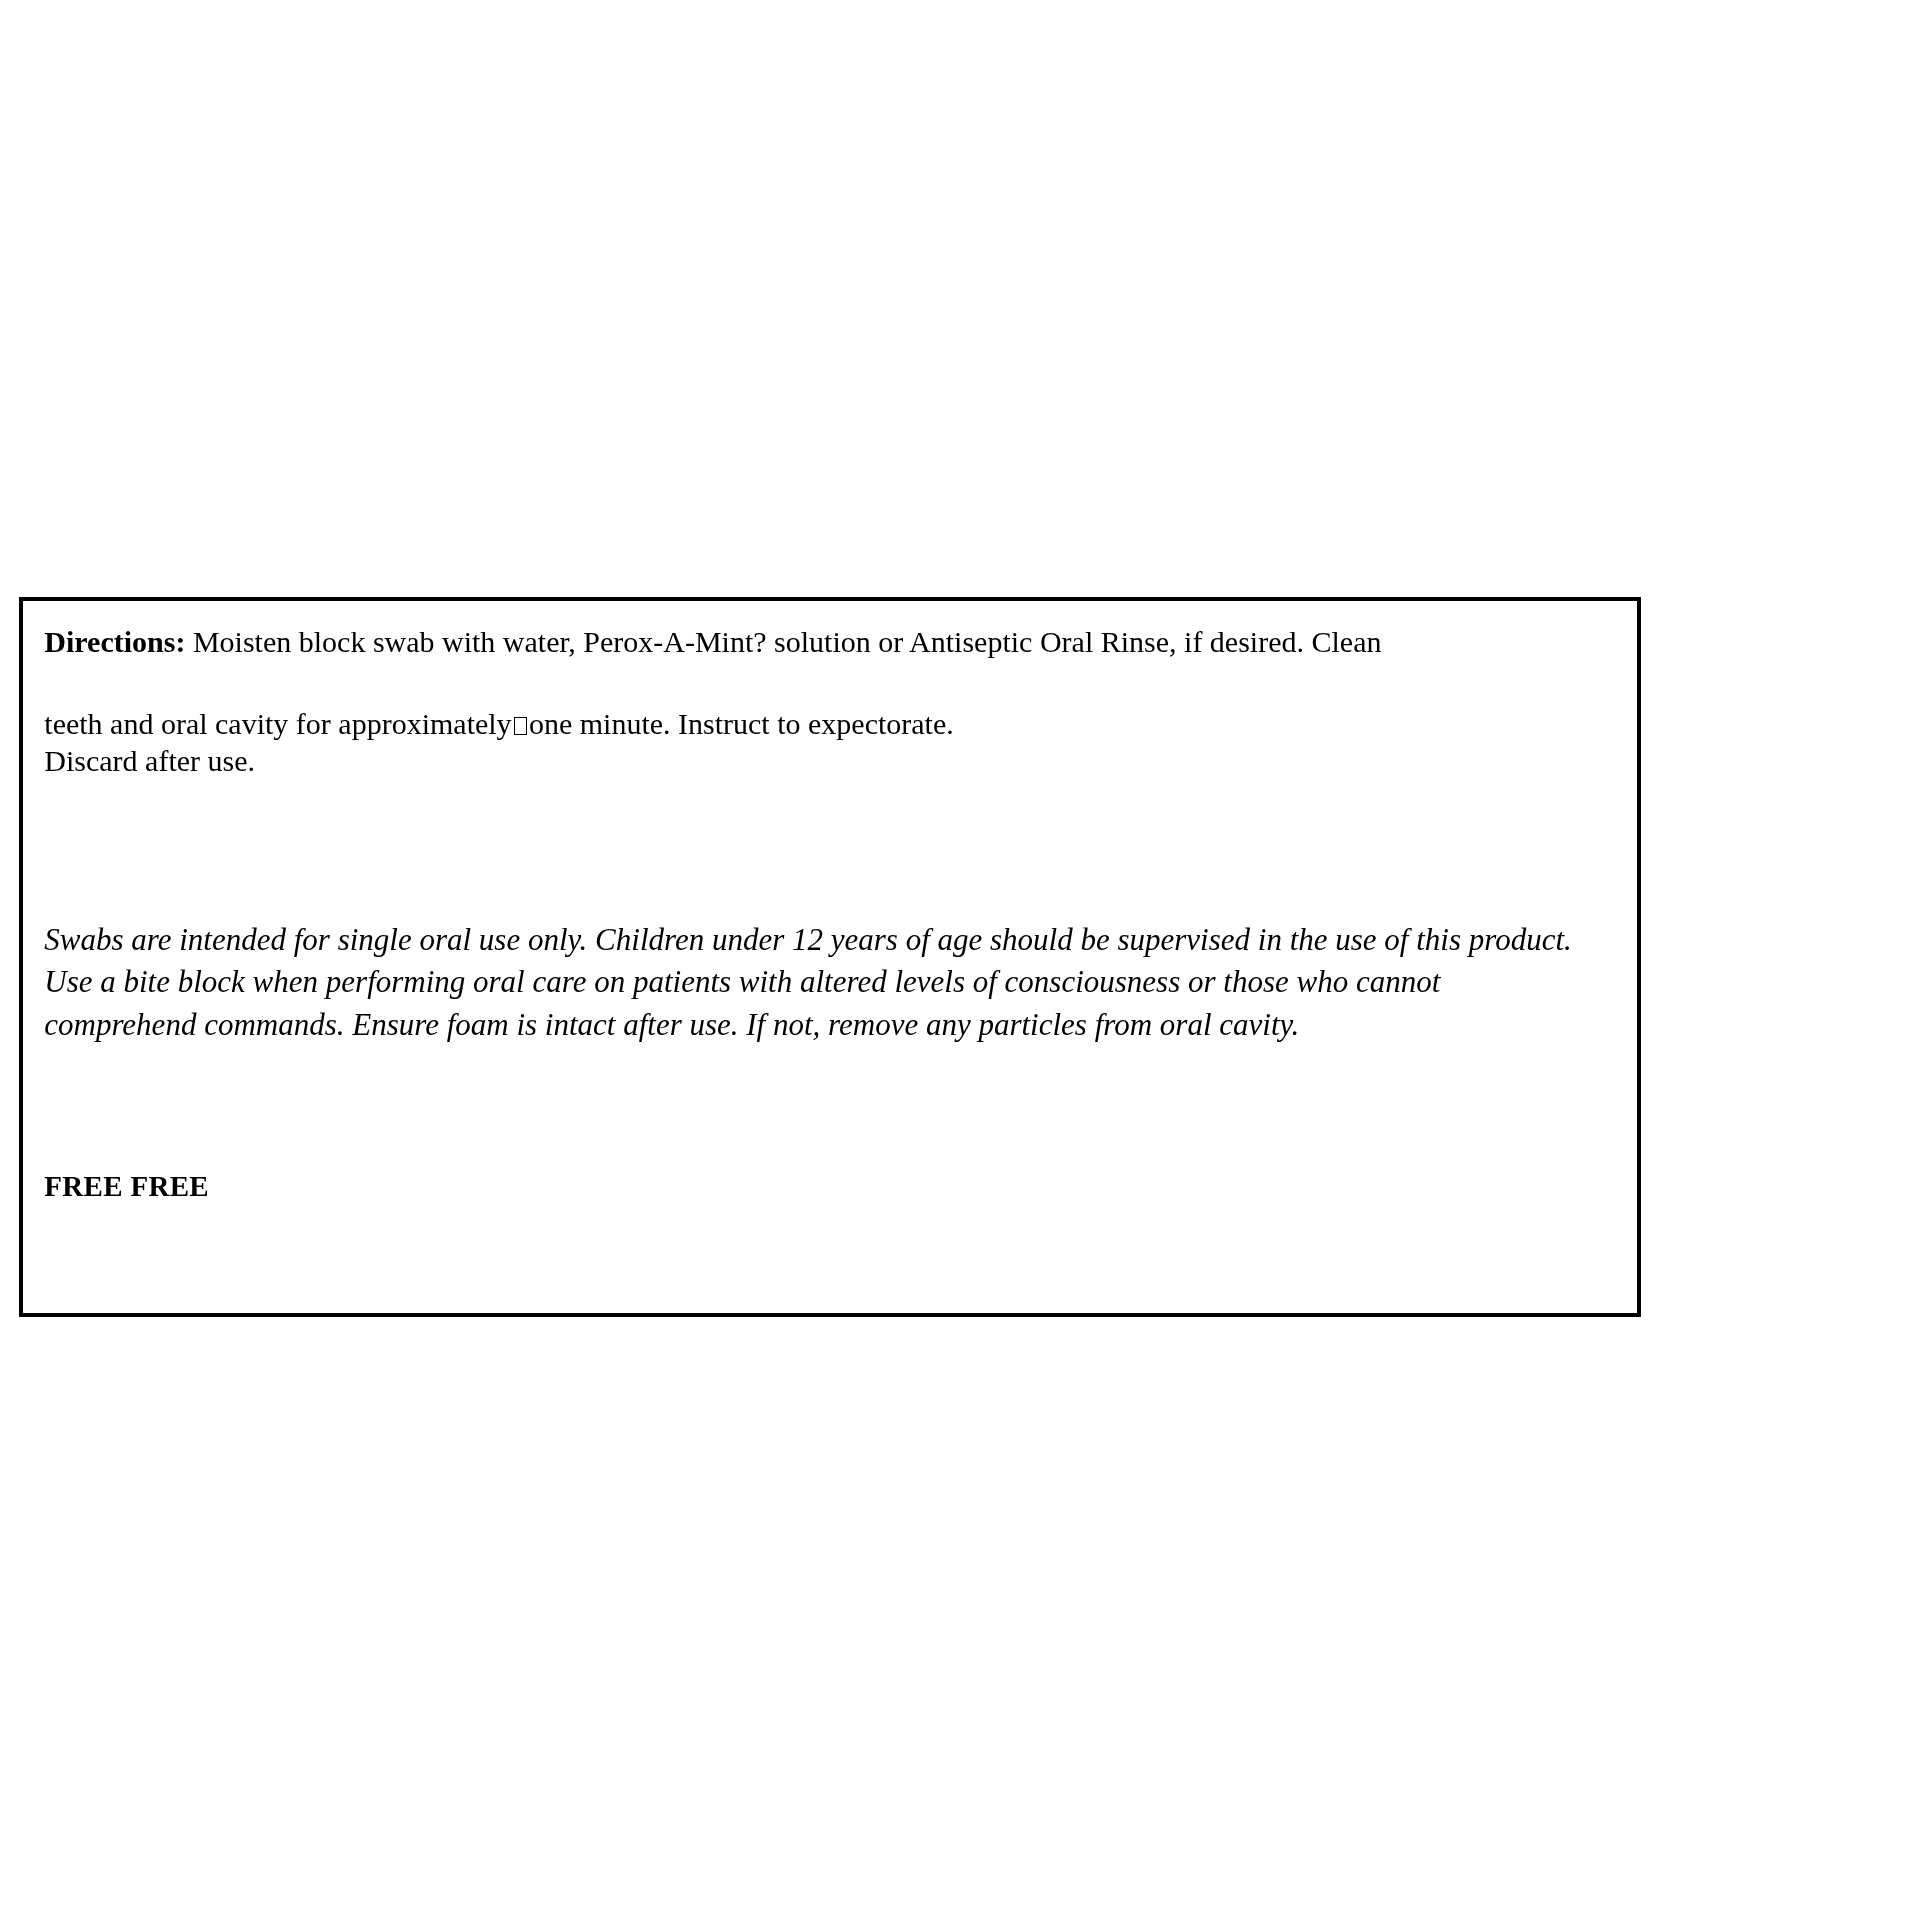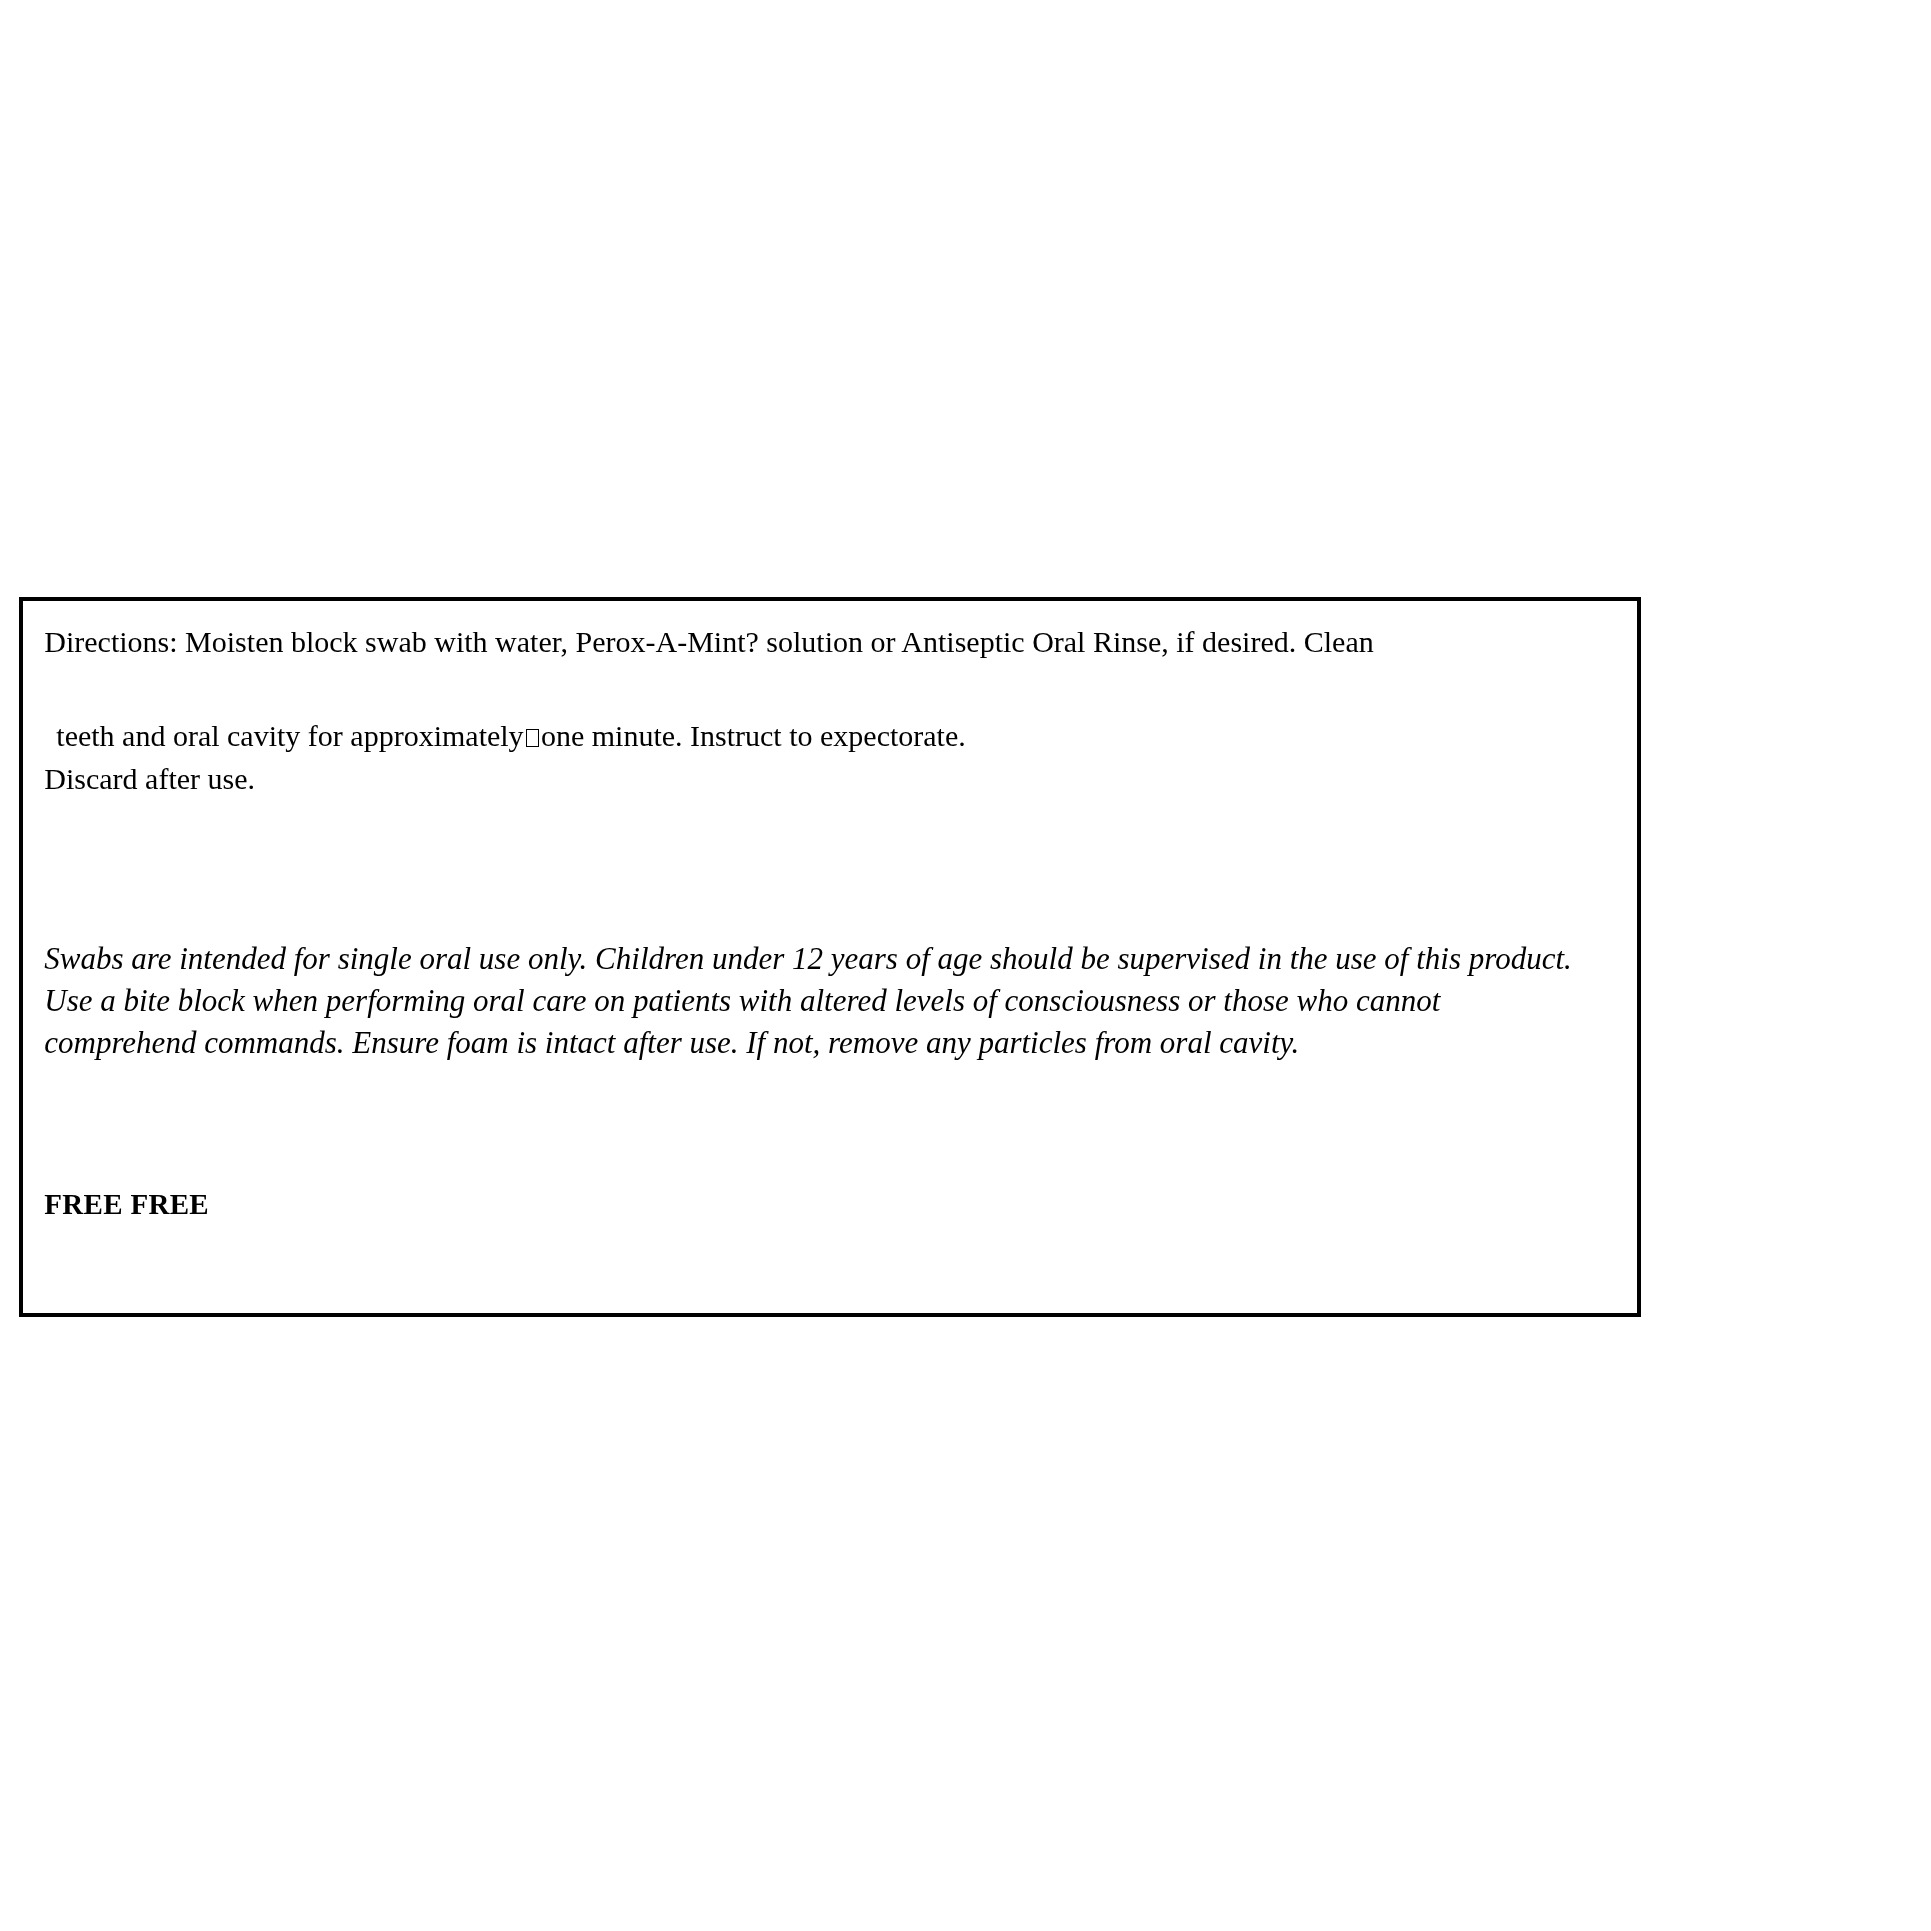--- a/index.html
+++ b/index.html
@@ -27,26 +27,26 @@
   }
   .directions-block {
     font-size: 30px;
     line-height: 1.05;
   }
   .directions-line {
     margin: 0 0 0 0;
     white-space: nowrap;
   }
   .directions-label {
-    font-weight: normal;
+    font-weight: bold;
     text-align: right;
   }
   .gap-1 { height: 50px; }
   .line-2 {
-    margin: 12px;
+    margin: 0;
     font-size: 30px;
     white-space: nowrap;
   }
   .boxglyph {
     display: inline-block;
     width: 13.5px;
     height: 18.3px;
     border: 1.4px solid #000;
     box-sizing: border-box;
     vertical-align: baseline;

